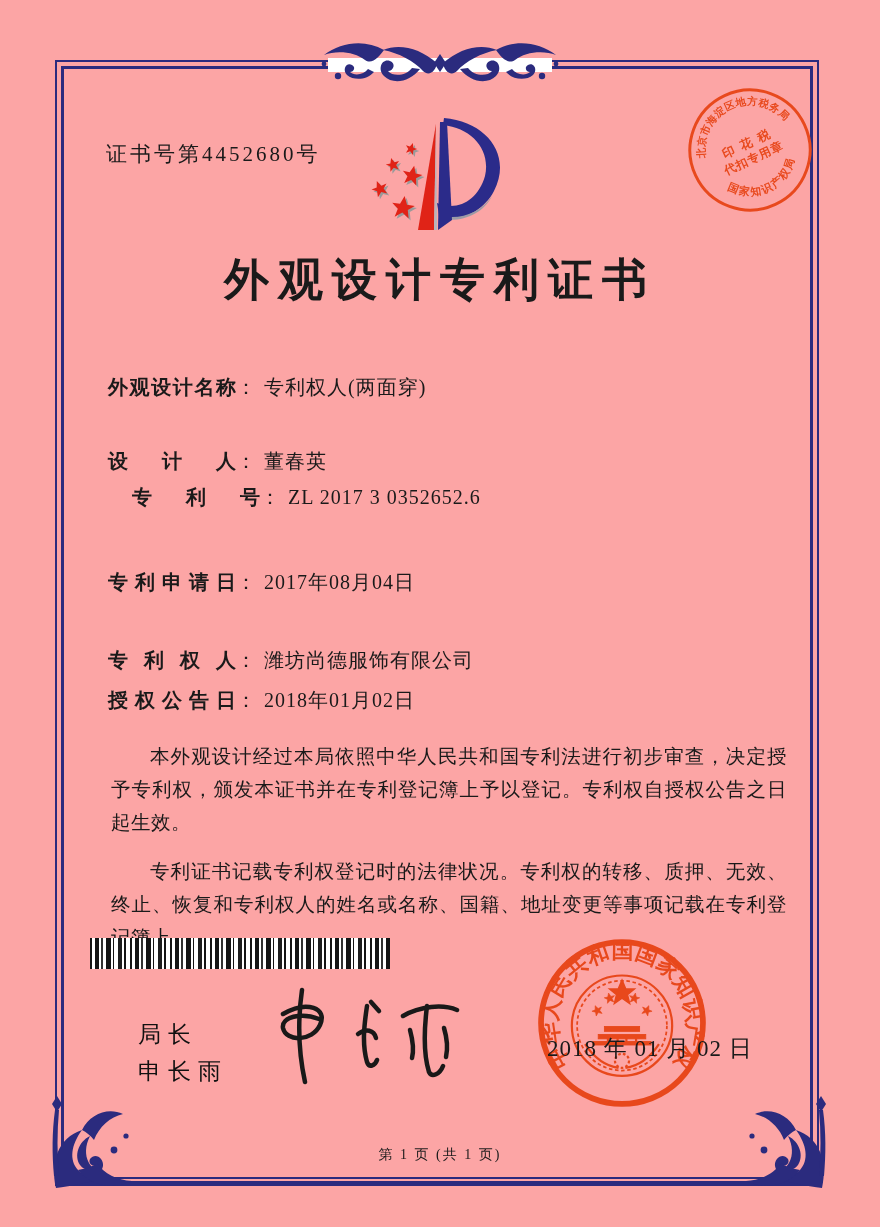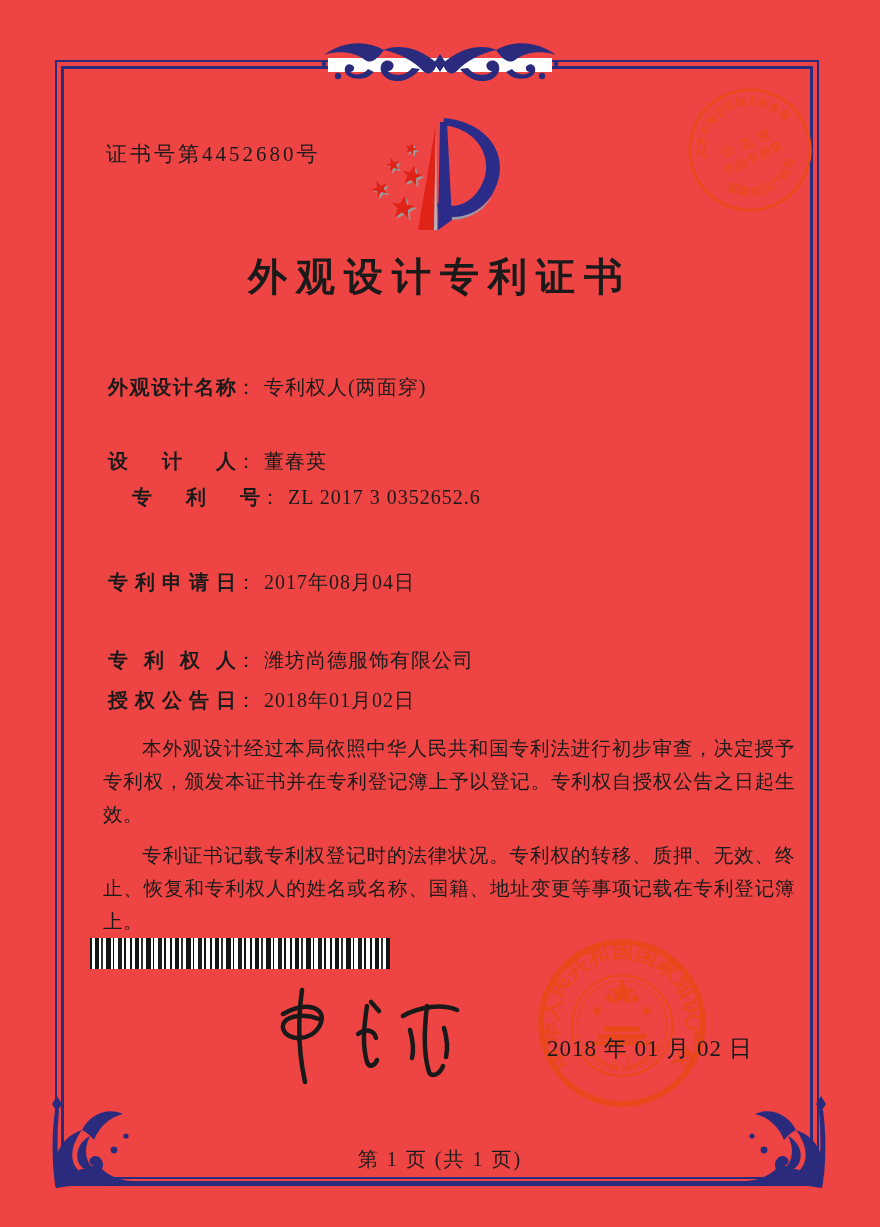--- a/index.html
+++ b/index.html
@@ -1,51 +1,51 @@
 <!DOCTYPE html>
 <html><head>
 <meta charset="utf-8">
 <style>
   html,body{margin:0;padding:0;background:#ffffff;width:880px;height:1227px;overflow:hidden;}
-  #page{position:relative;width:880px;height:1227px;background:#ef4444;font-family:"Liberation Serif","DejaVu Serif",serif;color:#1a1a1a;}
+  #page{position:relative;width:880px;height:1227px;background:#fca5a5;font-family:"Liberation Serif","DejaVu Serif",serif;color:#1a1a1a;}
 
   
   .frame-outer{position:absolute;left:55px;top:60px;width:764px;height:1126px;border:2px solid #2b2b7e;border-bottom:5px solid #2b2b7e;box-sizing:border-box;}
   .frame-inner{position:absolute;left:61px;top:66px;width:752px;height:1113px;border:3px solid #2b2b7e;border-bottom:2px solid #2b2b7e;box-sizing:border-box;}
 
   .orn{position:absolute;}
 
   .certno{position:absolute;left:106px;top:140px;font-size:21px;letter-spacing:3px;white-space:nowrap;}
-  .title{position:absolute;left:0;right:0;top:250px;text-align:center;font-size:39px;font-weight:bold;letter-spacing:9px;white-space:nowrap;}
+  .title{position:absolute;left:0;right:0;top:250px;text-align:center;font-size:45px;font-weight:bold;letter-spacing:9px;white-space:nowrap;}
 
   .fields{position:absolute;left:108px;top:374px;width:700px;font-size:20px;}
   .frow{position:absolute;white-space:nowrap;}
   .flabel{display:inline-block;width:128px;text-align:justify;text-align-last:justify;font-weight:bold;}
   .fcolon{display:inline-block;margin:0 2px 0 0;}
   .fvalue{display:inline-block;margin-left:6px;letter-spacing:1px;}
 
   .paras{position:absolute;left:95px;top:724px;width:708px;}
-  .paras p{margin:8px;font-size:19.5px;line-height:33px;text-indent:2em;text-align:justify;letter-spacing:0.5px;}
+  .paras p{margin:16px;font-size:19.5px;line-height:33px;text-indent:2em;text-align:justify;letter-spacing:0.5px;}
 
   .barcode{position:absolute;left:90px;top:938px;width:300px;height:31px;
     background:repeating-linear-gradient(90deg,
       #141414 0 2px, #fff 2px 5px, #141414 5px 9px, #fff 9px 11px,
       #323232 11px 13px, #fff 13px 16px, #141414 16px 21px, #fff 21px 23px,
       #141414 23px 24px, #fff 24px 28px, #1e1e1e 28px 32px, #fff 32px 34px,
       #141414 34px 36px, #fff 36px 40px);}
 
   .sigblock{position:absolute;left:138px;top:1016px;font-family:"Liberation Sans","DejaVu Sans",sans-serif;font-size:23px;letter-spacing:7px;line-height:37px;color:#111;}
   .signature{position:absolute;left:255px;top:978px;}
 
   .seal-wrap{position:absolute;left:534px;top:935px;width:176px;height:176px;}
   .seal-date{position:absolute;left:547px;top:1033px;width:182px;text-align:center;font-size:23px;letter-spacing:1px;white-space:nowrap;}
 
   .stamp-wrap{position:absolute;left:686px;top:86px;width:128px;height:128px;transform:rotate(-25deg);}
 
-  .footer{position:absolute;left:0;right:0;top:1146px;text-align:center;font-size:20px;letter-spacing:2px;}
+  .footer{position:absolute;left:0;right:0;top:1146px;text-align:center;font-size:14px;letter-spacing:2px;}
 
   svg{display:block;}
 </style>
 </head>
 <body>
 
 <div id="page">
 
   <div class="frame-outer"></div>
   <div class="frame-inner"></div>
@@ -158,20 +158,24 @@
     </div>
   </div>
 
   <div class="paras">
     <p>本外观设计经过本局依照中华人民共和国专利法进行初步审查，决定授予专利权，颁发本证书并在专利登记簿上予以登记。专利权自授权公告之日起生效。</p>
     <p>专利证书记载专利权登记时的法律状况。专利权的转移、质押、无效、终止、恢复和专利权人的姓名或名称、国籍、地址变更等事项记载在专利登记簿上。</p>
   </div>
 
   <div class="barcode"></div>
 
+  <div class="sigblock">
+    <div>局长</div>
+    <div>申长雨</div>
+  </div>
 
   <svg class="signature" width="215" height="112" viewBox="0 0 215 112">
     <g fill="none" stroke="#191919" stroke-width="4.5" stroke-linecap="round" stroke-linejoin="round">
       <path d="M47,12 C43,40 43,72 50,104"></path>
       <path d="M28,36 C52,22 73,30 65,47 C57,64 31,64 28,50 C26,39 46,34 64,41"></path>
       <path d="M112,28 C109,48 107,66 112,84 C114,90 120,88 122,82"></path>
       <path d="M103,56 C111,50 119,52 121,60"></path>
       <path d="M116,24 l8,9"></path>
       <path d="M148,38 C165,28 188,26 202,32"></path>
       <path d="M172,28 C169,52 169,78 174,94 C177,100 185,96 188,88"></path>

